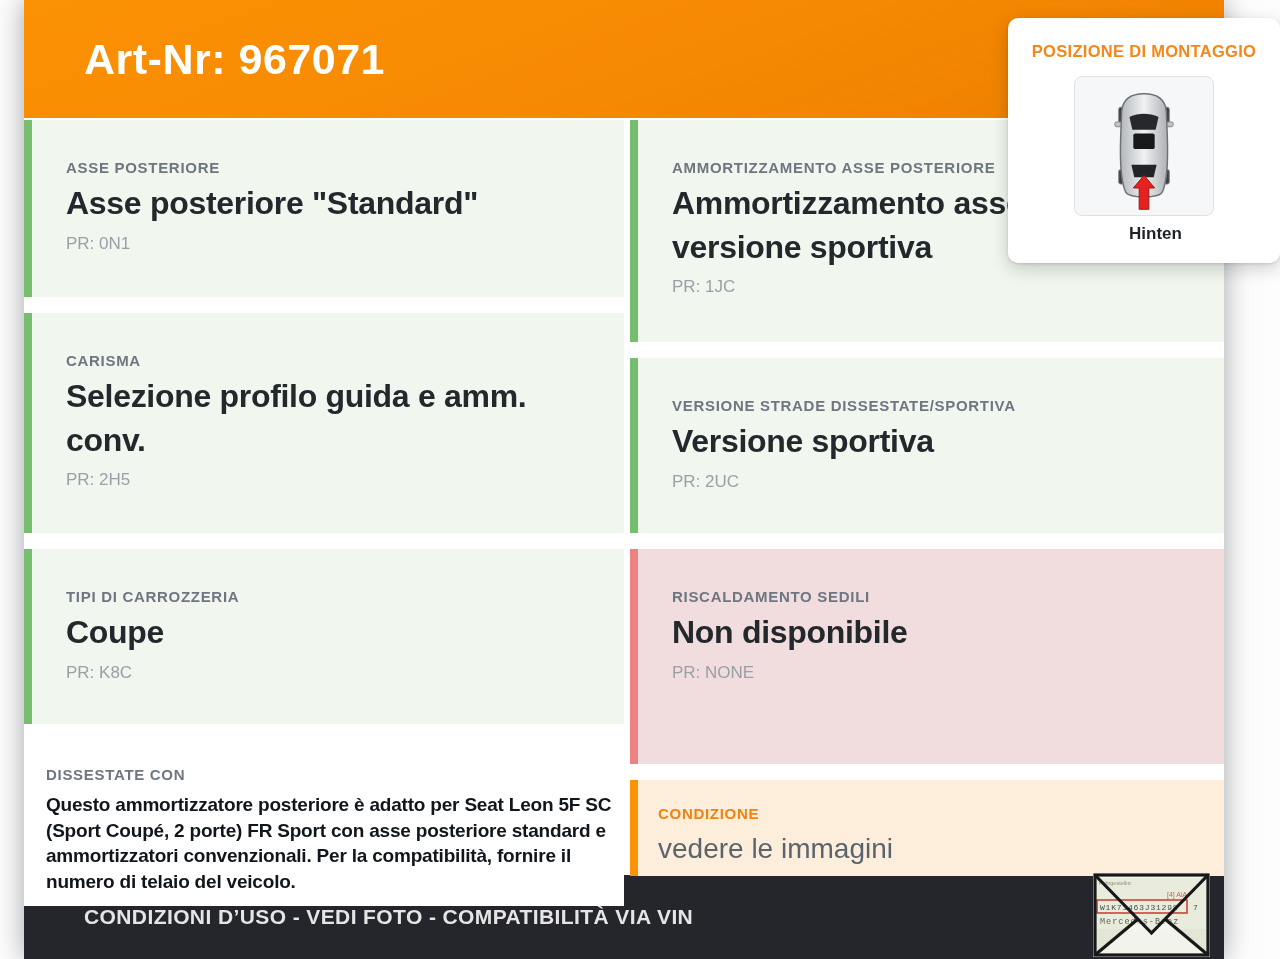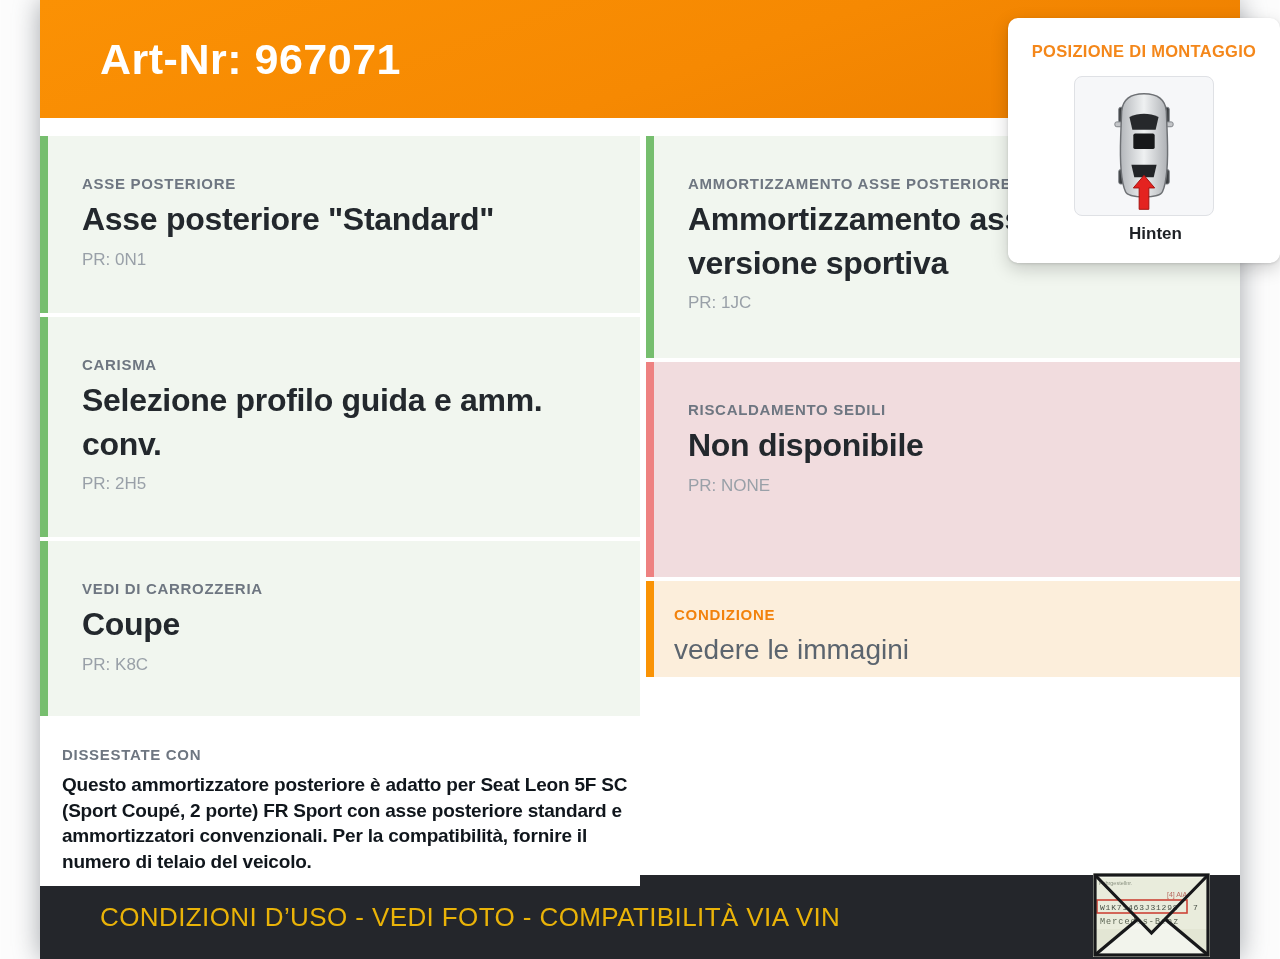--- a/index.html
+++ b/index.html
@@ -5,40 +5,40 @@
   * { margin: 0; padding: 0; box-sizing: border-box; }
   html, body {
     width: 1280px; height: 959px;
     font-family: "Liberation Sans", "DejaVu Sans", sans-serif;
     background: #fdfdfd;
     overflow: hidden;
   }
   .page { position: relative; width: 1280px; height: 959px; }
 
   .sheet {
-    position: absolute; left: 40px; top: 0;
+    position: absolute; left: 24px; top: 0;
     width: 1200px; height: 959px;
     background: #ffffff;
     box-shadow: 0 0 26px rgba(88, 94, 104, 0.55);
   }
 
   
   .hdr {
     height: 118px;
     background: linear-gradient(160deg, #fb9104 0%, #f68902 55%, #ec7e00 100%);
     display: flex; align-items: center;
     padding-left: 60px;
   }
   .hdr h1 {
     color: #ffffff; font-size: 43px; font-weight: 800; letter-spacing: 0.5px;
   }
 
   
   .cols { display: flex; gap: 6px; margin-top: 2px; height: 750px; }
-  .col { display: flex; flex-direction: column; gap: 4px; background: #ffffff; margin-top: 16px; }
+  .col { display: flex; flex-direction: column; gap: 16px; background: #ffffff; }
   .col.left  { width: 600px; }
   .col.right { width: 594px; }
 
   .card { overflow: hidden; flex: 0 0 auto; }
   .card.green {
     background: #F1F6EF; border-left: 8px solid #76BE6E;
     padding: 39px 16px 0 34px;
   }
   .card.pink {
     background: #F1DCDE; border-left: 8px solid #EE8181;
@@ -68,21 +68,21 @@
   }
   .condition-value { margin-top: 11px; font-size: 28px; color: #5b646e; }
 
   
   .ftr-gap { height: 5px; background: #ffffff; }
   .ftr {
     height: 84px; background: #24262B;
     display: flex; align-items: center; padding-left: 60px;
   }
   .ftr-text {
-    color: #eab308; font-size: 26px; font-weight: 400; letter-spacing: 0.4px;
+    color: #e5e5e5; font-size: 21px; font-weight: 700; letter-spacing: 0.4px;
   }
 
   
   .mount-card {
     position: absolute; left: 1008px; top: 18px;
     width: 272px; height: 245px;
     background: #ffffff; border-radius: 10px;
     box-shadow: 0 6px 18px rgba(0,0,0,0.18), 0 1px 3px rgba(0,0,0,0.12);
     text-align: center; z-index: 5;
   }
@@ -120,35 +120,40 @@
           <div class="card-label">ASSE POSTERIORE</div>
           <h2 class="card-title">Asse posteriore "Standard"</h2>
           <div class="card-pr">PR: 0N1</div>
         </section>
         <section class="card green" style="height:220px">
           <div class="card-label">CARISMA</div>
           <h2 class="card-title">Selezione profilo guida e amm. conv.</h2>
           <div class="card-pr">PR: 2H5</div>
         </section>
         <section class="card green" style="height:175px">
-          <div class="card-label">VEDI DI CARROZZERIA</div>
+          <div class="card-label">TIPI DI CARROZZERIA</div>
           <h2 class="card-title">Coupe</h2>
           <div class="card-pr">PR: K8C</div>
         </section>
         <section class="card plain" style="height:166px">
           <div class="card-label">DISSESTATE CON</div>
           <p class="compat-text">Questo ammortizzatore posteriore è adatto per Seat Leon 5F SC (Sport Coupé, 2 porte) FR Sport con asse posteriore standard e ammortizzatori convenzionali. Per la compatibilità, fornire il numero di telaio del veicolo.</p>
         </section>
       </div>
 
       <div class="col right">
         <section class="card green" style="height:222px">
           <div class="card-label">AMMORTIZZAMENTO ASSE POSTERIORE</div>
           <h2 class="card-title">Ammortizzamento asse posteriore, versione sportiva</h2>
           <div class="card-pr">PR: 1JC</div>
+        </section>
+        <section class="card green" style="height:175px">
+          <div class="card-label">VERSIONE STRADE DISSESTATE/SPORTIVA</div>
+          <h2 class="card-title">Versione sportiva</h2>
+          <div class="card-pr">PR: 2UC</div>
         </section>
         <section class="card pink" style="height:215px">
           <div class="card-label">RISCALDAMENTO SEDILI</div>
           <h2 class="card-title">Non disponibile</h2>
           <div class="card-pr">PR: NONE</div>
         </section>
         <section class="card condition" style="height:96px">
           <div class="card-label">CONDIZIONE</div>
           <div class="condition-value">vedere le immagini</div>
         </section>

